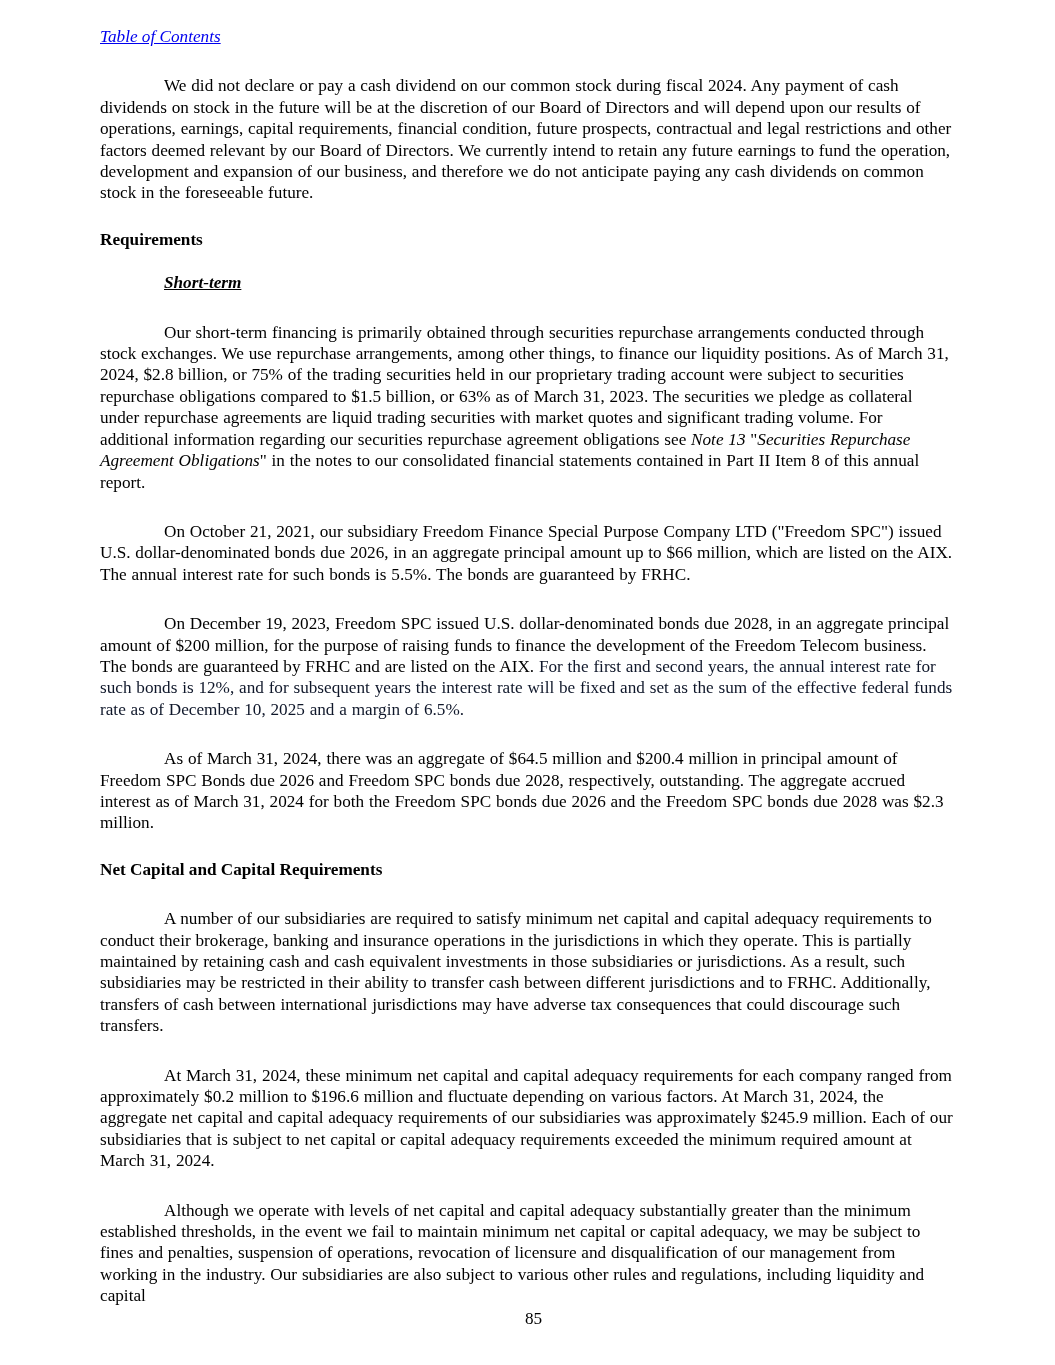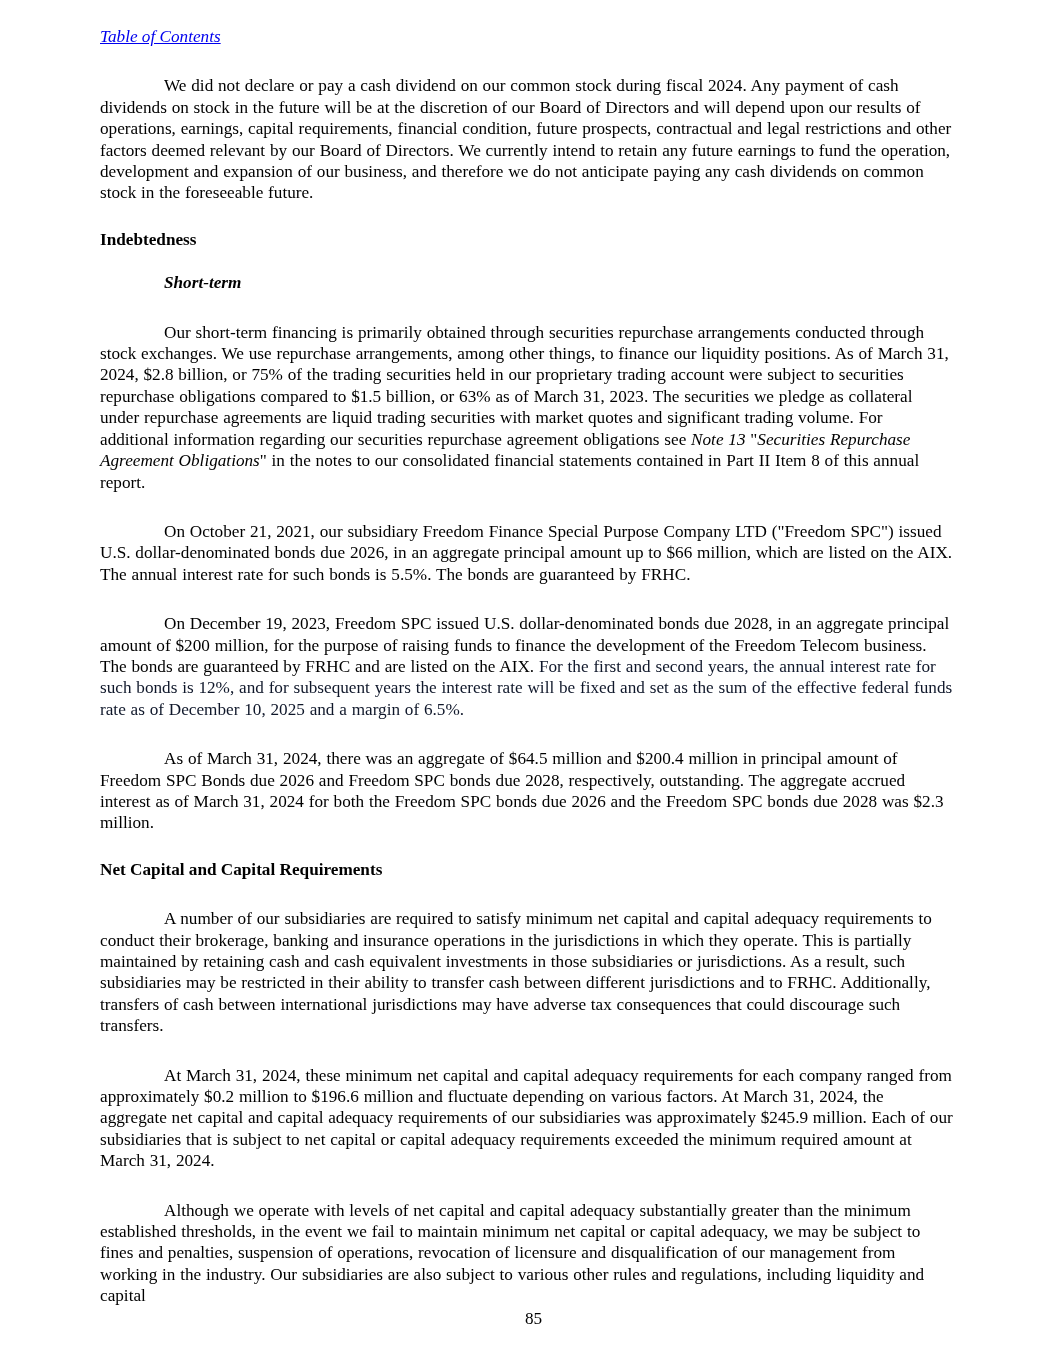--- a/index.html
+++ b/index.html
@@ -48,20 +48,21 @@
     font-weight: bold;
     margin: 25px 0 21px 0;
   }
   h4.doc-sh {
     font-size: 17.2px;
     line-height: 21.4px;
     font-weight: bold;
     font-style: italic;
     margin: 22px 0 21px 0;
     padding-left: 64px;
+    text-decoration: underline;
   }
   .seg-italic { font-style: italic; }
   .seg-gray { color: #0f172a; }
   .page-number {
     position: absolute;
     left: 12px;
     right: 0;
     top: 1308px;
     text-align: center;
     font-size: 17.2px;
@@ -75,21 +76,21 @@
 
   <div class="toc-wrap">
     <a class="toc-link" href="#">Table of Contents</a>
   </div>
 
 
   <p class="para indent">
     <span>We did not declare or pay a cash dividend on our common stock during fiscal 2024. Any payment of cash dividends on stock in the future will be at the discretion of our Board of Directors and will depend upon our results of operations, earnings, capital requirements, financial condition, future prospects, contractual and legal restrictions and other factors deemed relevant by our Board of Directors. We currently intend to retain any future earnings to fund the operation, development and expansion of our business, and therefore we do not anticipate paying any cash dividends on common stock in the foreseeable future.</span>
   </p>
 
-  <h3 class="doc-h">Indebtedness</h3>
+  <h3 class="doc-h">Requirements</h3>
 
   <h4 class="doc-sh">Short-term</h4>
 
   <p class="para indent">
     <span>Our short-term financing is primarily obtained through securities repurchase arrangements conducted through stock exchanges. We use repurchase arrangements, among other things, to finance our liquidity positions. As of March 31, 2024, $2.8 billion, or 75% of the trading securities held in our proprietary trading account were subject to securities repurchase obligations compared to $1.5 billion, or 63% as of March 31, 2023. The securities we pledge as collateral under repurchase agreements are liquid trading securities with market quotes and significant trading volume. For additional information regarding our securities repurchase agreement obligations see </span><span class="seg-italic">Note 13 </span><span>"</span><span class="seg-italic">Securities Repurchase Agreement Obligations</span><span>" in the notes to our consolidated financial statements contained in Part II Item 8 of this annual report.</span>
   </p>
 
 
   <p class="para indent">
     <span>On October 21, 2021, our subsidiary Freedom Finance Special Purpose Company LTD ("Freedom SPC") issued U.S. dollar-denominated bonds due 2026, in an aggregate principal amount up to $66 million, which are listed on the AIX. The annual interest rate for such bonds is 5.5%. The bonds are guaranteed by FRHC.</span>

